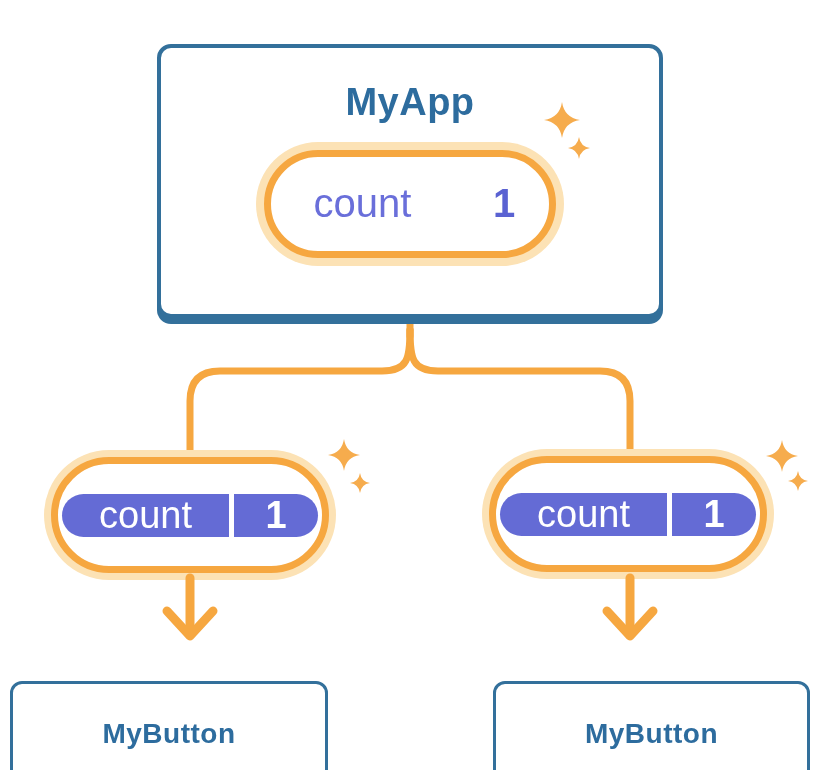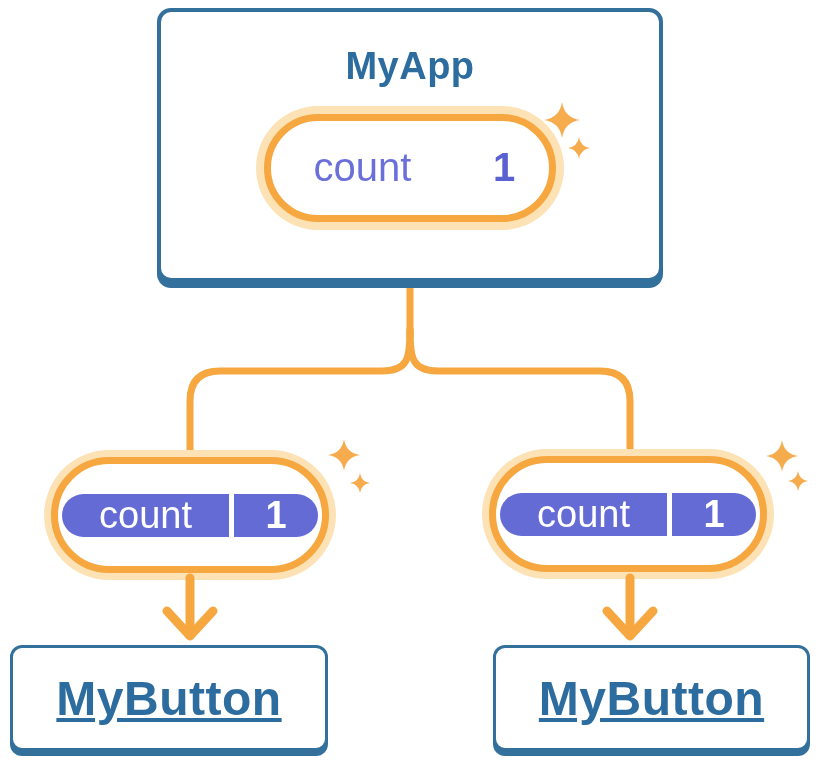--- a/index.html
+++ b/index.html
@@ -34,20 +34,21 @@
   svg.overlay.front  { z-index: 3; }
 
   
   .card {
     position: absolute;
     background: var(--white);
     border: 4px solid var(--card_border);
     border-radius: 14px;
     box-shadow: 0 6px 0 var(--card_border);
     z-index: 1;
+    margin-top: 36px;
   }
   .root-card {
     left: 157px; top: 8px;
     width: 506px; height: 274px;
     display: flex;
     flex-direction: column;
     align-items: center;
   }
   .card-title {
     color: var(--card_text);
@@ -59,21 +60,21 @@
 
   .child-card {
     border-width: 3px;
     border-radius: 12px;
     box-shadow: 0 5px 0 var(--card_border);
     display: flex;
     align-items: center;
     justify-content: center;
     width: 318px; height: 106px;
   }
-  .child-card .card-title { font-size: 48px; text-decoration: underline; }
+  .child-card .card-title { font-size: 28px; }
   .child-card.left  { left: 10px;  top: 645px; }
   .child-card.right { left: 493px; top: 645px; width: 317px; }
 
   
   .pill-halo {
     background: var(--orange_halo);
     border-radius: 999px;
     padding: 8px;
   }
   .root-card .pill-halo { margin-top: 16px; }

